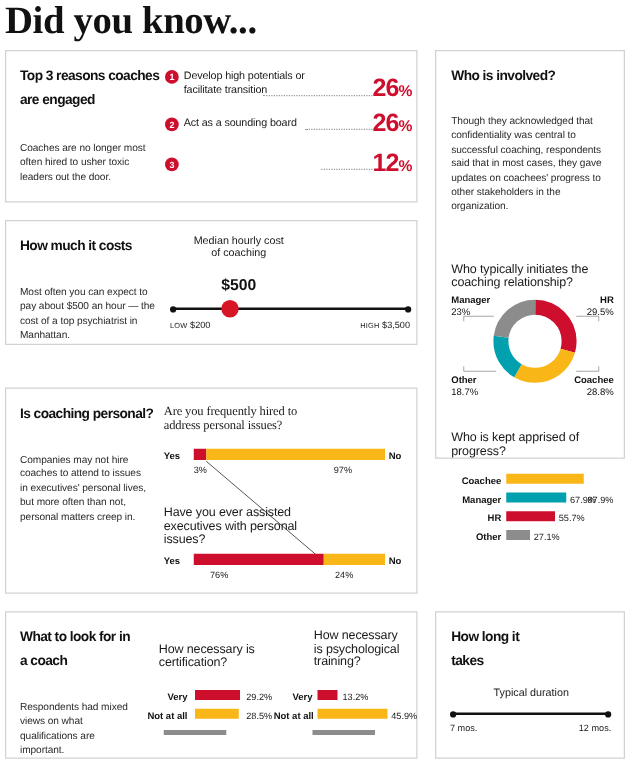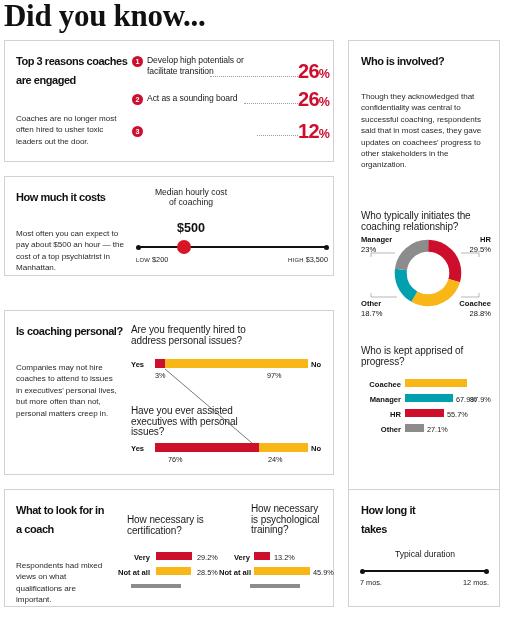--- a/index.html
+++ b/index.html
@@ -179,21 +179,21 @@
   </div>
 
   <div class="panel" style="left:4px; top:310px; width:330px; height:165px;">
     <div class="left-col body-txt" style="left:11px; top:51px; width:104px;">Companies may not hire coaches to attend to issues in executives' personal lives, but more often than not, personal matters creep in.</div>
     <div class="left-col hdr" style="left:11px; top:11px; width:108px;">Is coaching personal?</div>
 
     <svg class="connector" style="left:0; top:0;" width="330" height="165">
       <line x1="160" y1="58" x2="254" y2="138" stroke="#555" stroke-width="0.8"></line>
     </svg>
 
-    <div class="q-label" style="left:126px; top:14px; width:120px;">Are you frequently hired to address personal issues?</div>
+    <div class="q-label" style="left:126px; top:14px; width:120px;font-family:Liberation Serif, serif;">Are you frequently hired to address personal issues?</div>
     <div class="side-lbl" style="left:126px; top:49px;">Yes</div>
     <div class="bar red" style="left:150px; top:48px; width:10px;"></div>
     <div class="bar yel" style="left:160px; top:48px; width:143px;"></div>
     <div class="side-lbl" style="left:306px; top:49px;">No</div>
     <div class="val-lbl" style="left:150px; top:60px;">3%</div>
     <div class="val-lbl" style="left:262px; top:60px;">97%</div>
 
     <div class="q-label" style="left:126px; top:95px; width:108px;">Have you ever assisted executives with personal issues?</div>
     <div class="side-lbl" style="left:126px; top:133px;">Yes</div>
     <div class="bar red" style="left:150px; top:132px; width:104px;"></div>
@@ -219,21 +219,21 @@
     <div class="q-label" style="left:246px; top:14px; width:76px;">How necessary is psychological training?</div>
     <div class="side-lbl" style="left:205px; top:63px; width:40px; text-align:right;">Very</div>
     <div class="bar red" style="left:249px; top:62px; width:16px; height:8px;"></div>
     <div class="val-lbl" style="left:269px; top:63px;">13.2%</div>
     <div class="side-lbl" style="left:196px; top:78px; width:50px; text-align:right;">Not at all</div>
     <div class="bar yel" style="left:249px; top:77px; width:56px; height:8px;"></div>
     <div class="val-lbl" style="left:308px; top:78px;">45.9%</div>
     <div class="bar gray" style="left:245px; top:94px; width:50px; height:3.5px;"></div>
   </div>
 
-  <div class="panel" style="left:348px; top:40px; width:152px; height:531px;">
+  <div class="panel" style="left:348px; top:40px; width:152px; height:327px;">
     <div class="hdr" style="position:absolute; left:12px; top:11px; width:90px;">Who is involved?</div>
     <div class="body-txt" style="position:absolute; left:12px; top:50px; width:126px;">Though they acknowledged that confidentiality was central to successful coaching, respondents said that in most cases, they gave updates on coachees' progress to other stakeholders in the organization.</div>
 
     <div class="q-label" style="left:12px; top:170px; width:128px;">Who typically initiates the coaching relationship?</div>
 
     <svg class="donut-wrap" style="left:43px; top:196px;" width="72" height="72" viewBox="0 0 42 42">
 
       <circle cx="21" cy="21" r="15.9155" fill="transparent" stroke="#CE0E2D" stroke-width="7" stroke-dasharray="29.5 70.5" stroke-dashoffset="25"></circle>
 
       <circle cx="21" cy="21" r="15.9155" fill="transparent" stroke="#F9B717" stroke-width="7" stroke-dasharray="28.8 71.2" stroke-dashoffset="-4.5"></circle>

